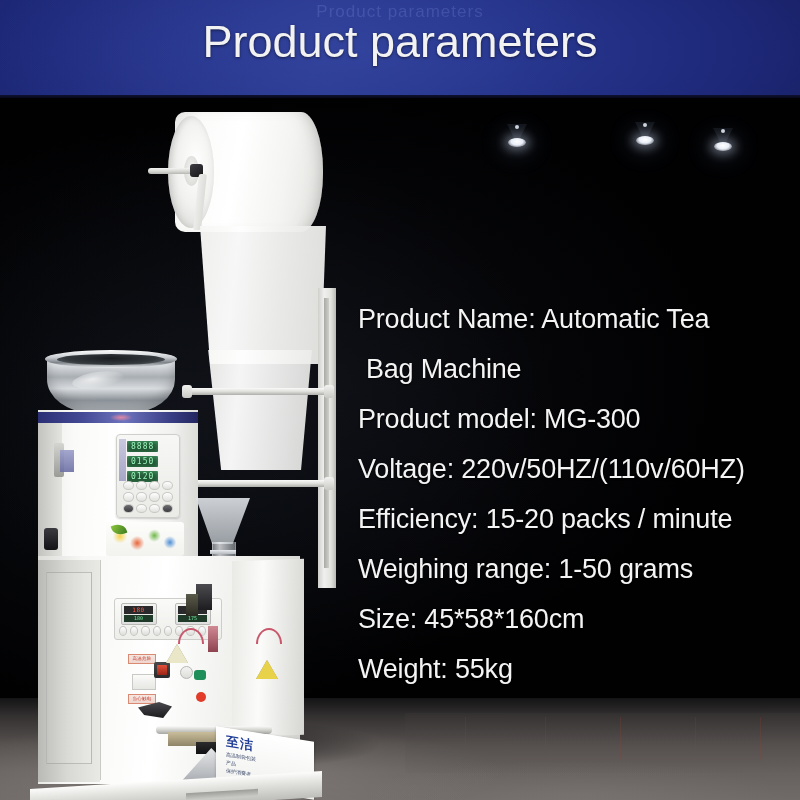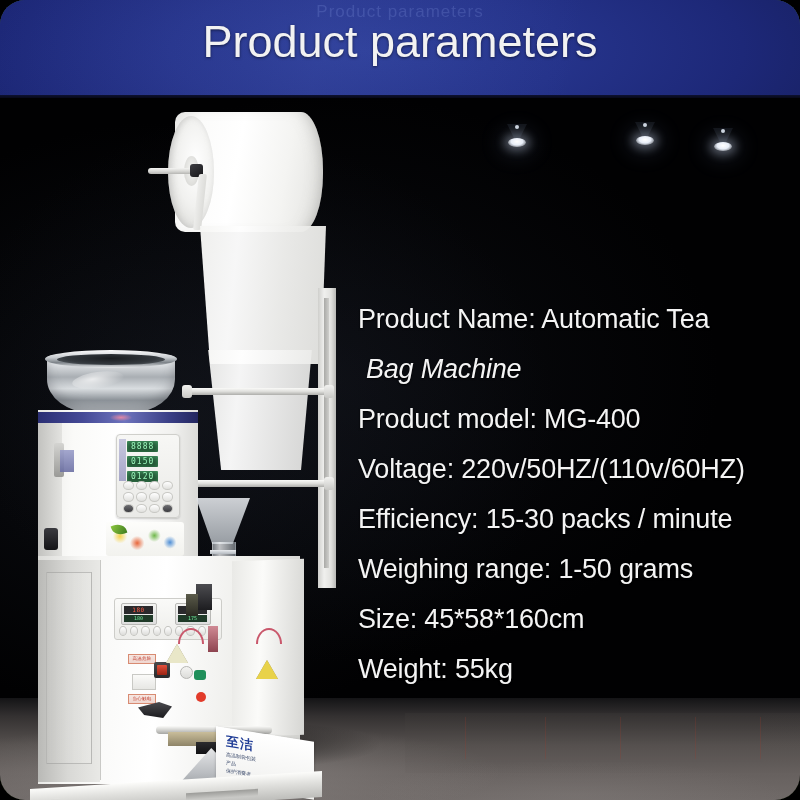--- a/index.html
+++ b/index.html
@@ -8,21 +8,20 @@
     padding: 0;
     background: #000;
   }
   #page {
     position: relative;
     width: 800px;
     height: 800px;
     overflow: hidden;
     background: #4d7c0f;
     font-family: "Liberation Sans", sans-serif;
-    border-radius: 25px;
     -webkit-font-smoothing: antialiased;
   }
 
   
   .banner {
     position: absolute;
     left: 0; top: 0;
     width: 800px; height: 98px;
     background:
       radial-gradient(ellipse 520px 170px at 46% 52%, #2b3c96 0%, #25338a 38%, #1d2878 72%, #171f60 100%),
@@ -566,21 +565,21 @@
     width: 442px;
   }
   .spec-line {
     color: #f4f4f4;
     font-size: 27px;
     line-height: 50px;
     white-space: nowrap;
     text-shadow: 0 1px 2px rgba(0,0,0,0.9);
     letter-spacing: -0.2px;
   }
-  .spec-line.indent { padding-left: 8px; font-style: italic; }
+  .spec-line.indent { padding-left: 8px; }
 </style>
 </head>
 <body>
 
 <div id="page">
 
   <div class="banner">
     <div class="banner-sheen"></div>
     <div class="banner-ghost">Product parameters</div>
     <div class="banner-title">Product parameters</div>
@@ -749,22 +748,22 @@
       <div class="base-slot"></div>
       <div class="caster" style="left:46px; top:700px;">
         <div class="fork"></div>
       </div>
 
     </div>
 
     <div class="specs">
       <div class="spec-line">Product Name: Automatic Tea</div>
       <div class="spec-line indent">Bag Machine</div>
-      <div class="spec-line">Product model: MG-400</div>
+      <div class="spec-line">Product model: MG-300</div>
       <div class="spec-line">Voltage: 220v/50HZ/(110v/60HZ)</div>
-      <div class="spec-line">Efficiency: 15-30 packs / minute</div>
+      <div class="spec-line">Efficiency: 15-20 packs / minute</div>
       <div class="spec-line">Weighing range: 1-50 grams</div>
       <div class="spec-line">Size: 45*58*160cm</div>
       <div class="spec-line">Weight: 55kg</div>
     </div>
 
   </div>
 </div>
 
 </body></html>

